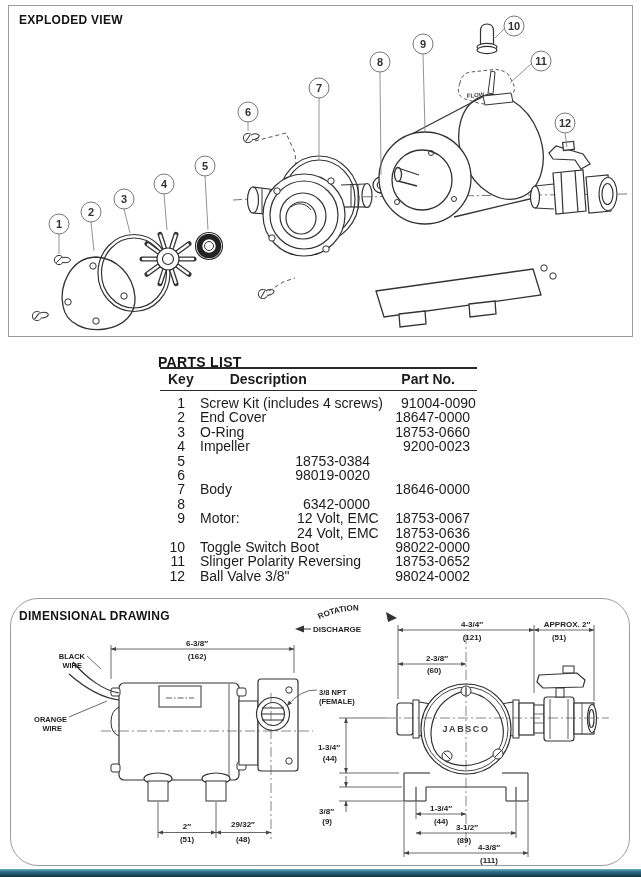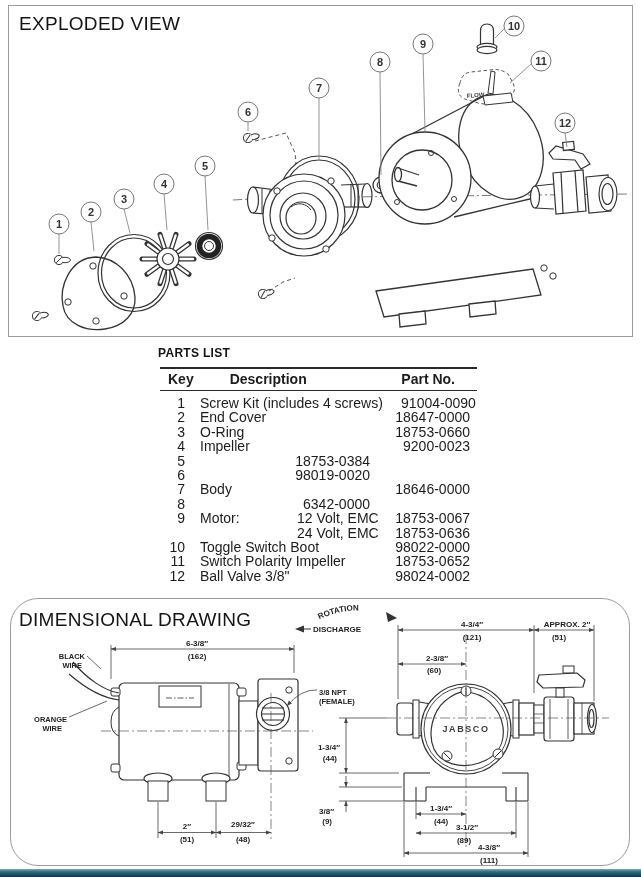--- a/index.html
+++ b/index.html
@@ -1,24 +1,24 @@
 <!DOCTYPE html>
 <html><head>
 <meta charset="utf-8">
 <style>
   html,body{margin:0;padding:0;}
   body{
     width:641px;height:877px;position:relative;background:#ffffff;
     font-family:"Liberation Sans",sans-serif;color:#1c1c1c;overflow:hidden;
   }
   .box{position:absolute;border:1px solid #9b9b9b;background:#fff;}
-  .box-title{position:absolute;font-weight:normal;font-size:19px;letter-spacing:.3px;color:#141414;white-space:nowrap;}
+  .box-title{position:absolute;font-weight:bold;font-size:12px;letter-spacing:.3px;color:#141414;white-space:nowrap;}
   svg{position:absolute;left:0;top:0;}
   
-  .pl-title{position:absolute;left:158px;top:346px;font-weight:bold;font-size:12px;letter-spacing:.3px;color:#141414;}
+  .pl-title{position:absolute;left:158px;top:354px;font-weight:bold;font-size:14px;letter-spacing:.3px;color:#141414;}
   .pl-table{position:absolute;left:160px;top:367px;width:317px;border-top:2px solid #2a2a2a;font-size:14px;}
   .phead{display:flex;align-items:baseline;border-bottom:1.5px solid #2a2a2a;padding:2px 0 3px 0;font-weight:bold;}
   .phead .hk{margin-left:8px;}
   .phead .hd{margin-left:36px;}
   .phead .hp{margin-left:auto;margin-right:22px;}
   .prows{padding-top:5px;}
   .prow{display:grid;grid-template-columns:25px 1fr 100px;line-height:14.4px;height:14.4px;}
   .pk{text-align:right;}
   .pd{position:relative;padding-left:15px;white-space:nowrap;}
   .pv{position:absolute;left:112px;top:0;white-space:nowrap;}
@@ -326,21 +326,21 @@
         <span class="pd"><span></span><span class="pv">24 Volt, EMC</span></span>
         <span class="pp">18753-0636</span>
       </div>
     <div class="prow">
         <span class="pk">10</span>
         <span class="pd"><span>Toggle Switch Boot</span></span>
         <span class="pp">98022-0000</span>
       </div>
     <div class="prow">
         <span class="pk">11</span>
-        <span class="pd"><span>Switch Polarity Impeller</span></span>
+        <span class="pd"><span>Slinger Polarity Reversing</span></span>
         <span class="pp">18753-0652</span>
       </div>
     <div class="prow">
         <span class="pk">12</span>
         <span class="pd"><span>Ball Valve 3/8"</span></span>
         <span class="pp">98024-0002</span>
       </div>
   </div>
 </div>
 

